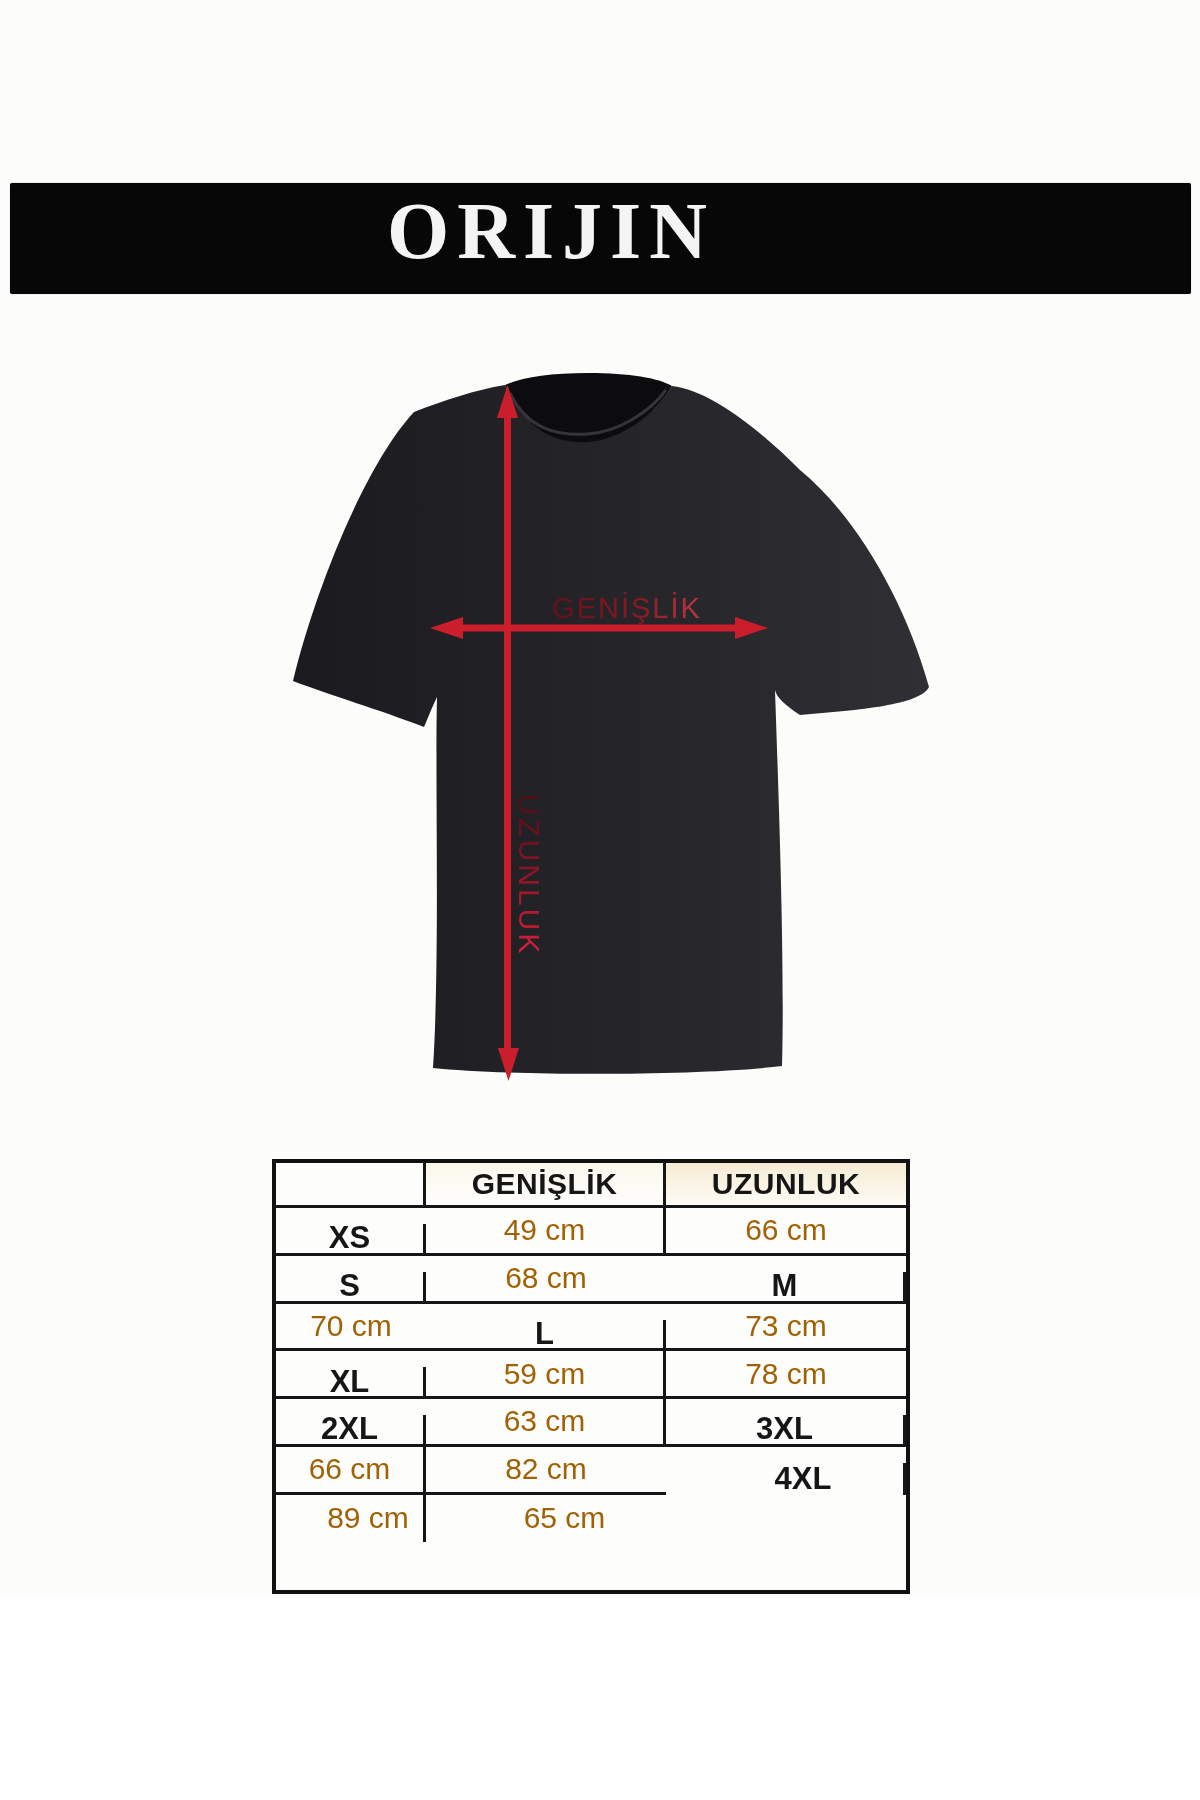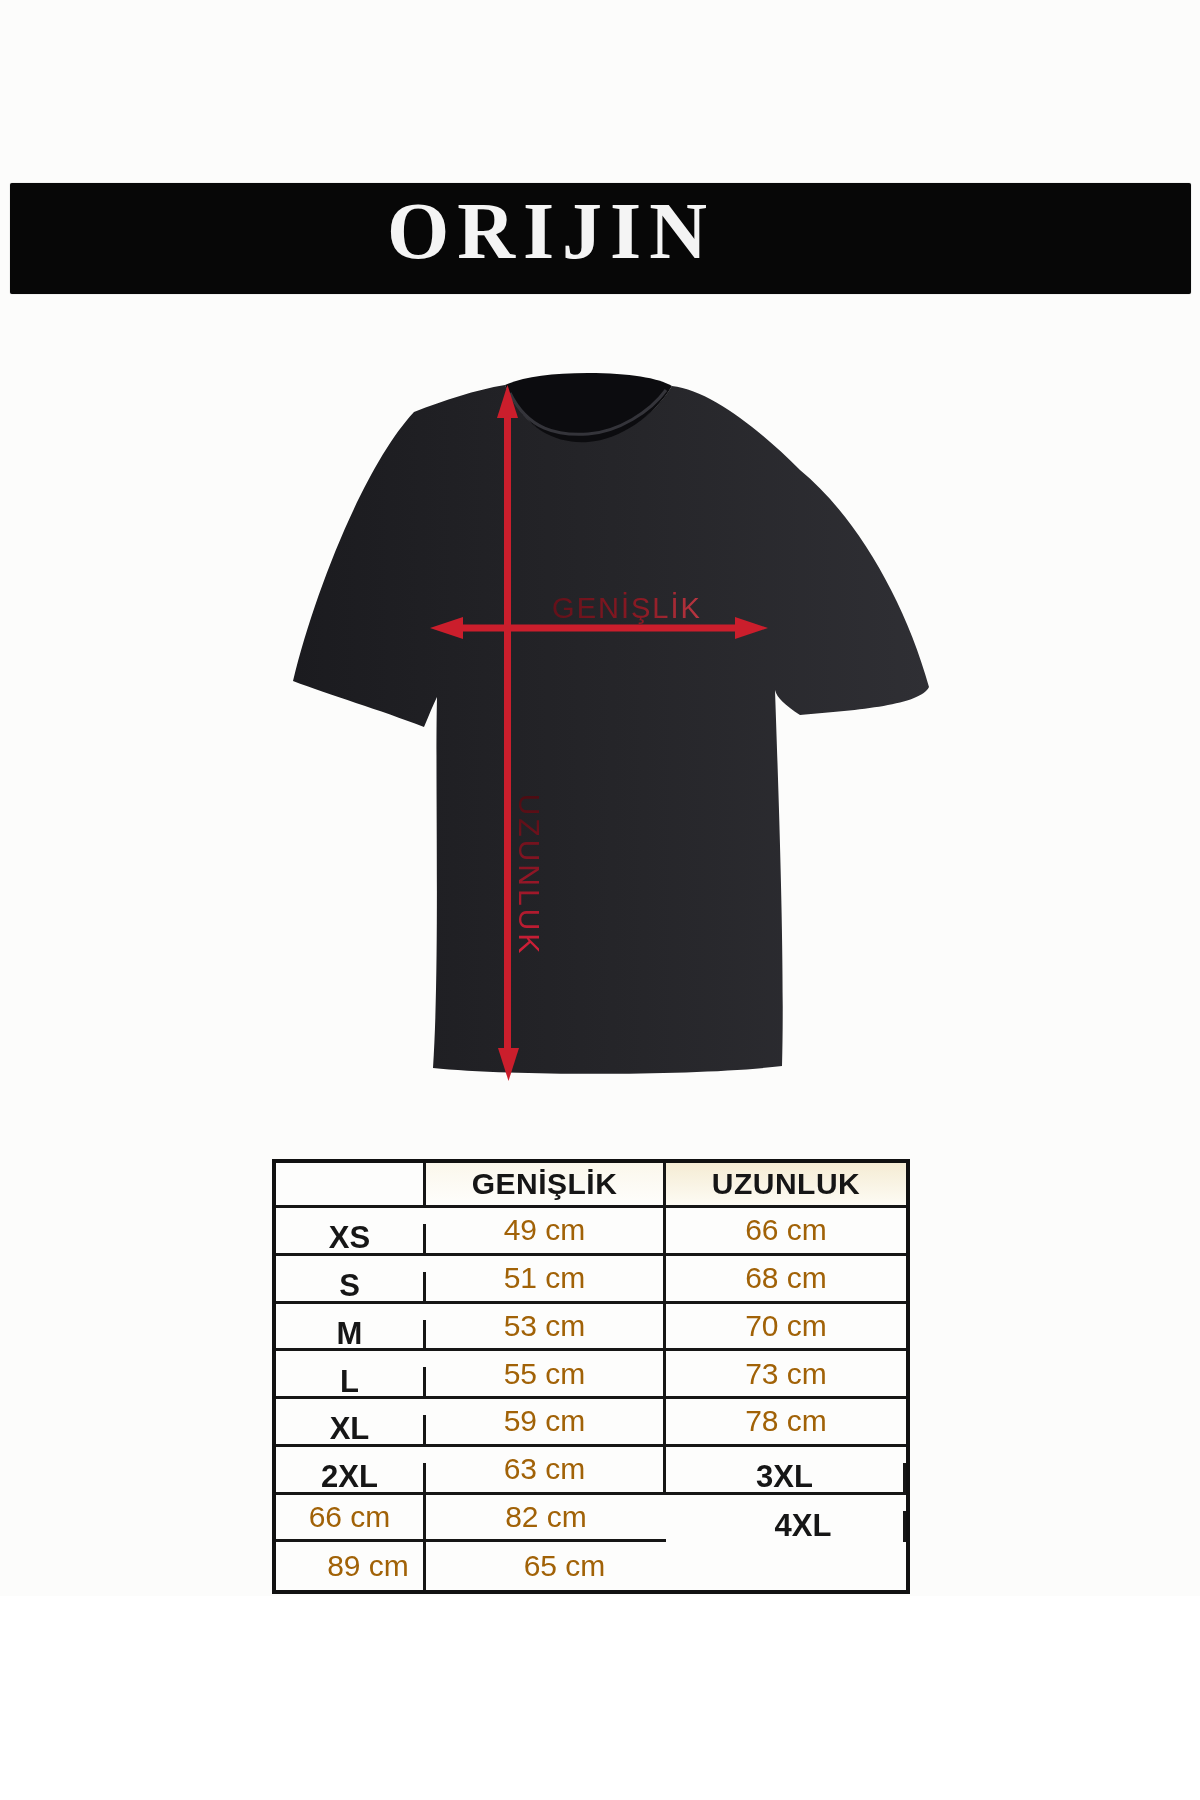--- a/index.html
+++ b/index.html
@@ -143,29 +143,26 @@
 
     <div class="cell header"></div>
     <div class="cell header hdr-width">GENİŞLİK</div>
     <div class="cell header hdr-length last-col">UZUNLUK</div>
 
     <div class="cell size">XS</div>
     <div class="cell value">49 cm</div>
     <div class="cell value last-col">66 cm</div>
 
     <div class="cell size">S</div>
-    <div class="cell value">51 cm</div>
     <div class="cell value last-col">68 cm</div>
 
     <div class="cell size">M</div>
-    <div class="cell value">53 cm</div>
     <div class="cell value last-col">70 cm</div>
 
     <div class="cell size">L</div>
-    <div class="cell value">55 cm</div>
     <div class="cell value last-col">73 cm</div>
 
     <div class="cell size">XL</div>
     <div class="cell value">59 cm</div>
     <div class="cell value last-col">78 cm</div>
 
     <div class="cell size">2XL</div>
     <div class="cell value">63 cm</div>
 
     <div class="cell size">3XL</div>

